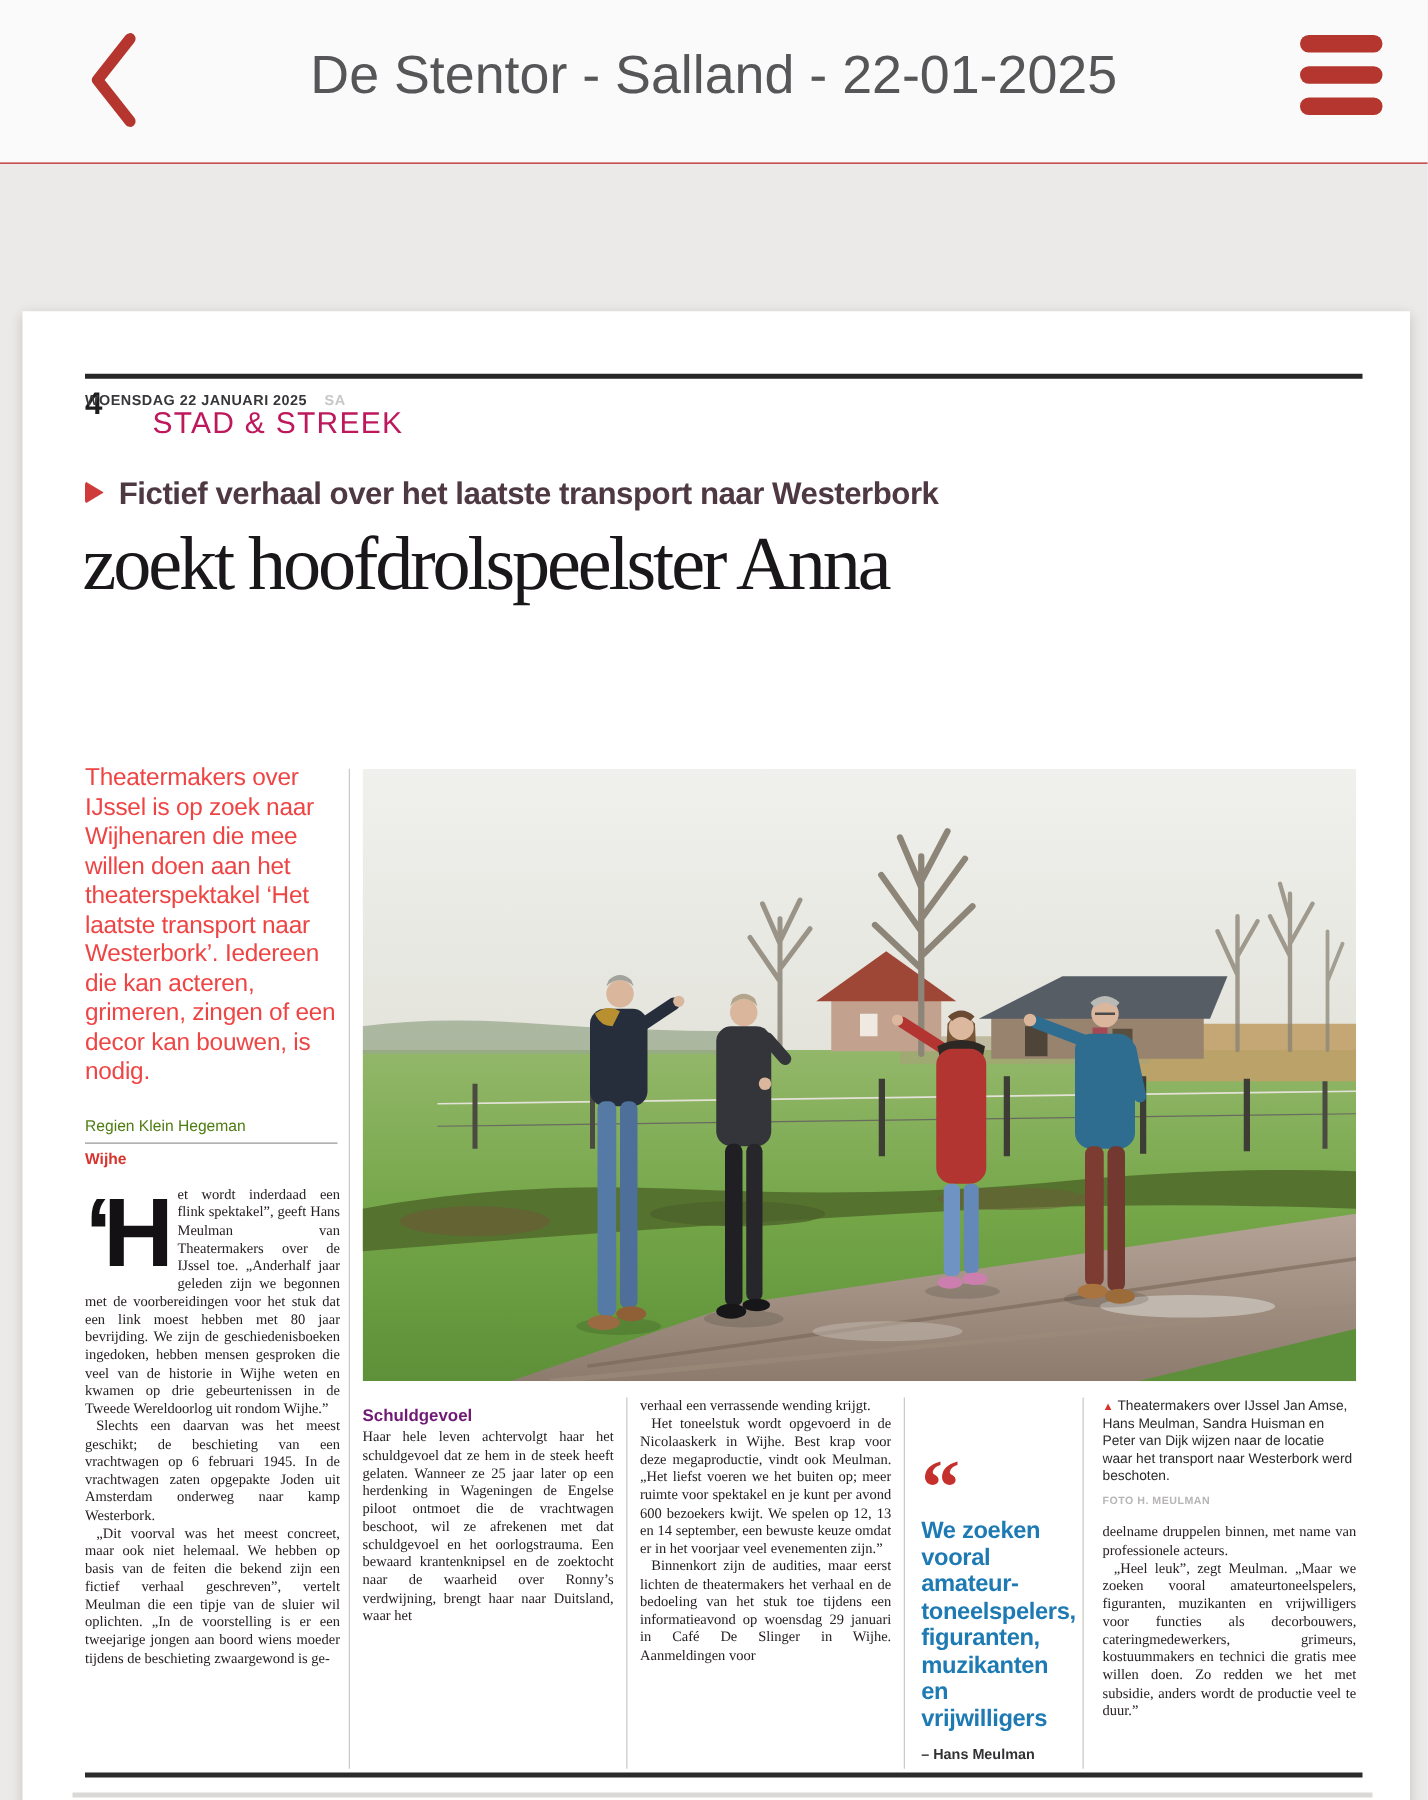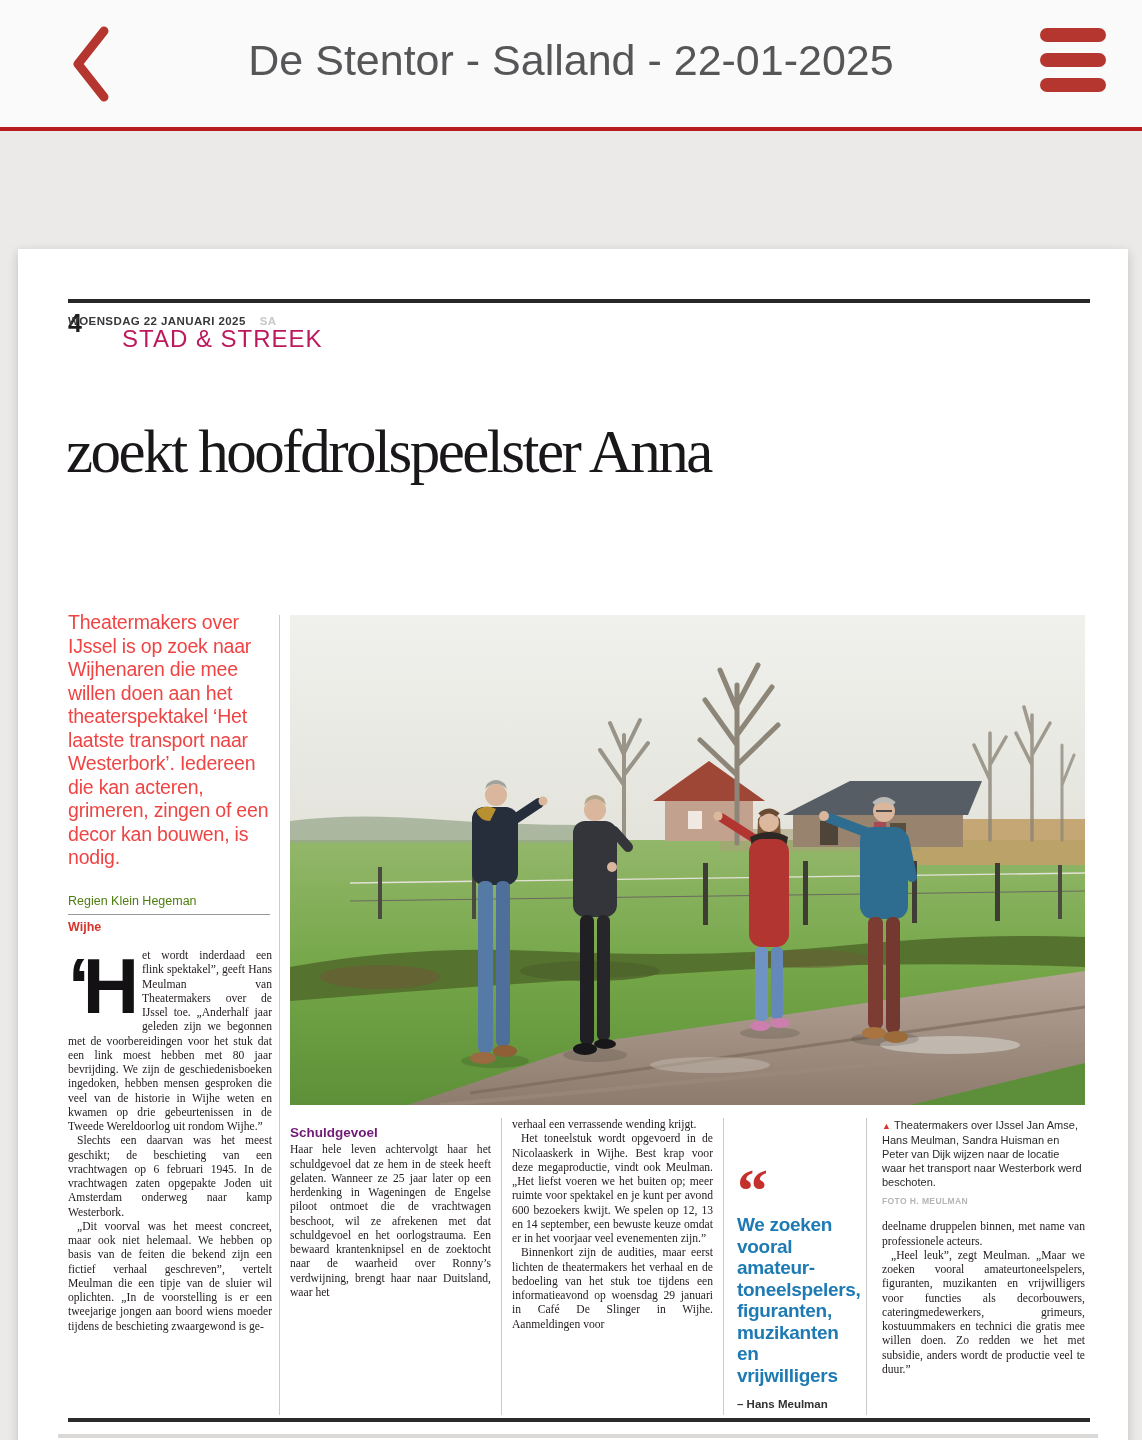--- a/index.html
+++ b/index.html
@@ -1,21 +1,21 @@
 <!DOCTYPE html>
 <html><head>
 <meta charset="utf-8">
 <style>
   * { margin:0; padding:0; box-sizing:border-box; }
   html,body { width:1142px; height:1440px; overflow:hidden; background:#eceae9;
               font-family:"Liberation Sans", sans-serif; }
 
   
   #topbar { position:absolute; left:0; top:0; width:1142px; height:131px;
-            background:#fbfafa; border-bottom:4px solid #b91c1c; z-index:5; }
+            background:#fbfafa; border-bottom:1px solid #b91c1c; z-index:5; }
   #topbar .title { position:absolute; left:0; right:0; top:36px; text-align:center;
             font-size:43px; color:#565558; letter-spacing:0; }
   #back-btn { position:absolute; left:66px; top:24px; width:60px; height:80px; cursor:pointer; }
   #menu-btn { position:absolute; left:1040px; top:28px; width:70px; height:68px; cursor:pointer; }
   #menu-btn .bar { position:absolute; left:0; width:66px; height:14px; border-radius:7px; background:#b5362f; }
 
   
   #page { position:absolute; left:18px; top:249px; width:1110px; height:1260px;
           background:#ffffff; box-shadow:0 3px 10px rgba(0,0,0,.18); }
 
@@ -102,20 +102,23 @@
 
 <div id="page">
 
   <div id="header-rule" class="abs"></div>
   <div id="page-num" class="abs">4</div>
   <div id="section" class="abs">STAD &amp; STREEK</div>
   <div id="dateline-top" class="abs">
     <span>WOENSDAG 22 JANUARI 2025</span><span class="ed">SA</span>
   </div>
 
+  <div id="kicker" class="abs">
+    <span class="tri"></span><span>Fictief verhaal over het laatste transport naar Westerbork</span>
+  </div>
 
   <div id="headline" class="abs">
     <div>zoekt hoofdrolspeelster Anna</div>
   </div>
 
   <div id="intro" class="abs">Theatermakers over IJssel is op zoek naar Wijhenaren die mee willen doen aan het theaterspektakel ‘Het laatste transport naar Westerbork’. Iedereen die kan acteren, grimeren, zingen of een decor kan bouwen, is nodig.</div>
 
   <div id="byline" class="abs">Regien Klein Hegeman</div>
   <div id="place" class="abs">Wijhe</div>
 

